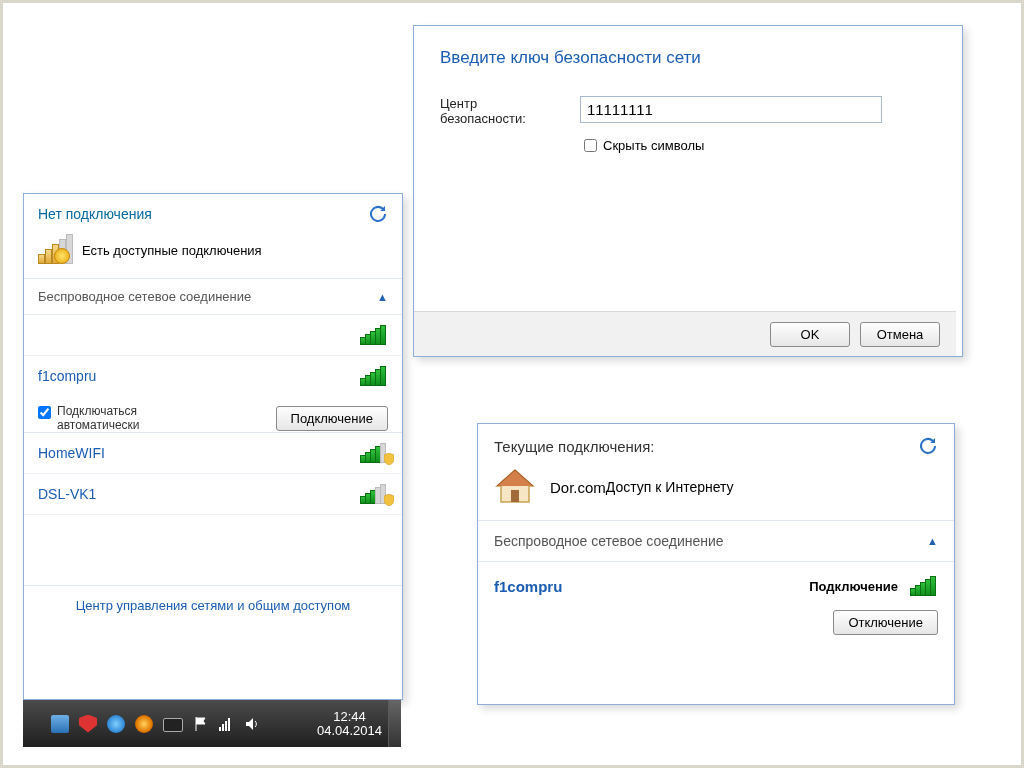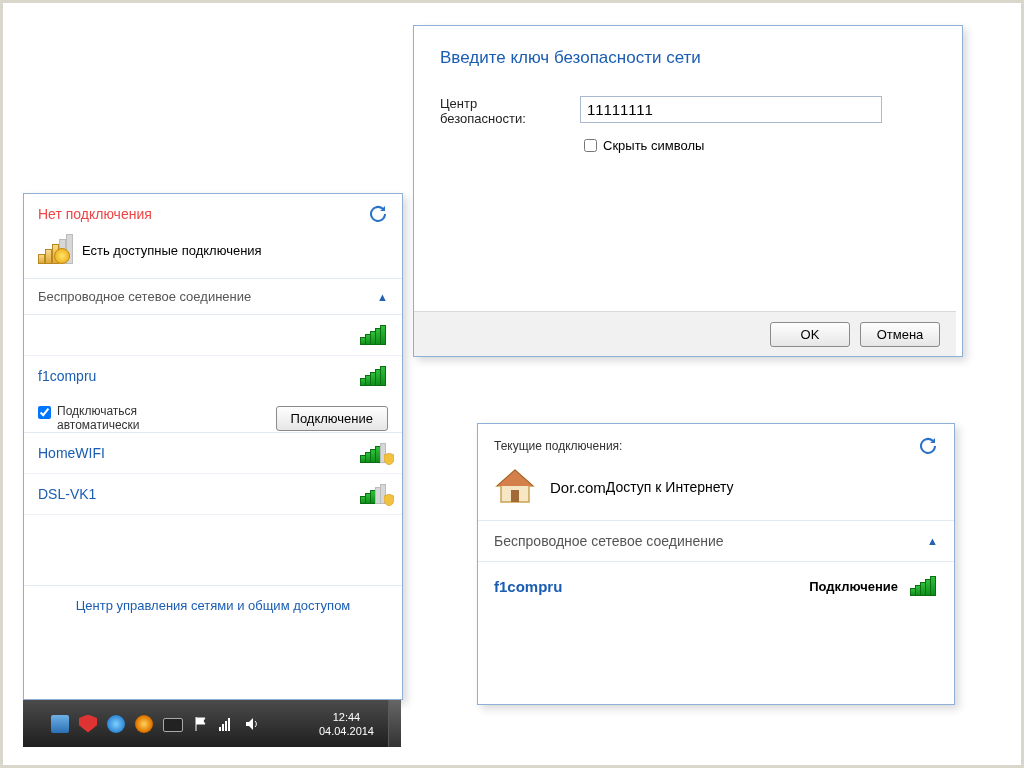--- a/index.html
+++ b/index.html
@@ -5,21 +5,21 @@
   html,body{margin:0;padding:0;width:1024px;height:768px;font-family:"Segoe UI",Tahoma,sans-serif;font-size:13px;background:#fff;color:#000;}
   .stage{position:relative;width:1024px;height:768px;background:#fff;border:3px solid #d9d6cc;box-sizing:border-box;}
 
   
   .popup{position:absolute;background:#fff;border:1px solid #8eb0d8;box-shadow:4px 4px 8px rgba(0,0,0,0.15);}
   .popup-inner{position:relative;}
 
   
   #net-popup{left:20px;top:190px;width:378px;height:505px;}
   .np-header{display:flex;align-items:center;justify-content:space-between;padding:10px 14px 6px 14px;}
-  .np-title{font-size:14px;color:#ef4444;}
+  .np-title{font-size:14px;color:#0369a1;}
   .refresh-ico{width:20px;height:20px;position:relative;}
   .refresh-ico svg{width:20px;height:20px;}
   .np-status{display:flex;align-items:center;padding:6px 14px 14px 14px;border-bottom:1px solid #e3e9f2;}
   .sig-big{width:34px;height:28px;margin-right:10px;position:relative;}
   .sig-big span{position:absolute;bottom:0;width:5px;background:linear-gradient(#f7d98a,#e0a83a);border:1px solid #b88920;}
   .sig-big .w{background:#d7d7d7;border:1px solid #bcbcbc;}
   .sig-big .b1{left:0;height:8px;} .sig-big .b2{left:7px;height:13px;} .sig-big .b3{left:14px;height:18px;}
   .sig-big .b4{left:21px;height:23px;} .sig-big .b5{left:28px;height:28px;}
   .sig-big .badge{position:absolute;left:16px;top:12px;width:14px;height:14px;background:radial-gradient(#ffe567,#e8a20e);border:1px solid #c88800;border-radius:50%;}
   .np-section{display:flex;justify-content:space-between;align-items:center;padding:10px 14px;font-size:13px;color:#555;border-bottom:1px solid #e3e9f2;}
@@ -47,21 +47,21 @@
   .tray-icons{display:flex;align-items:center;margin-left:28px;gap:10px;}
   .tray-ico{width:18px;height:18px;position:relative;}
   .ti-disk{background:linear-gradient(#6fb0e6,#2a70b5);border-radius:2px;}
   .ti-redshield{background:#d33;clip-path:polygon(50% 0,100% 20%,100% 60%,50% 100%,0 60%,0 20%);}
   .ti-blue{background:radial-gradient(#7fd0ff,#0b65c2);border-radius:50%;}
   .ti-orb{background:radial-gradient(#ffd25f,#e37a00 60%,#7a2e00);border-radius:50%;}
   .ti-plug{width:18px;height:12px;background:#222;border:1px solid #aaa;border-radius:2px;margin-top:3px;}
   .ti-flag{width:16px;height:16px;}
   .ti-net{width:16px;height:14px;}
   .ti-vol{width:14px;height:14px;}
-  .clock{margin-left:auto;margin-right:14px;text-align:center;font-size:11px;line-height:14px;}
+  .clock{margin-left:auto;margin-right:6px;text-align:center;font-size:13px;line-height:14px;}
   .show-desktop{width:12px;height:47px;border-left:1px solid #5a5a5a;background:linear-gradient(#666,#333);}
 
   
   #dlg{left:410px;top:22px;width:548px;height:330px;}
   .titlebar{height:30px;background:linear-gradient(#f5f9fe,#dfeaf7);display:flex;align-items:center;justify-content:space-between;border-bottom:1px solid #b9cde6;}
   .titlebar-left{display:flex;align-items:center;padding-left:8px;}
   .title-ico{width:18px;height:18px;margin-right:8px;}
   .title-text{font-size:13px;color:#2b2b2b;}
   .close-btn{width:44px;height:22px;margin-right:4px;margin-top:-4px;border:1px solid #7f1919;border-radius:0 0 4px 4px;background:linear-gradient(#e98080,#c53a3a);display:flex;align-items:center;justify-content:center;}
   .close-btn svg{width:12px;height:12px;}
@@ -71,21 +71,21 @@
   .field-label{width:140px;font-size:13px;color:#222;}
   .field-input{border:1px solid #a9b9cf;padding:4px 6px;width:288px;font-size:15px;font-family:inherit;letter-spacing:1px;}
   .cb-row{margin-left:140px;display:flex;align-items:center;margin-top:4px;}
   .cb-row input{margin-right:6px;}
   .dlg-btnbar{position:absolute;left:0;right:6px;bottom:0;height:44px;background:#f1f1f1;border-top:1px solid #d9d9d9;display:flex;justify-content:flex-end;align-items:center;padding-right:16px;gap:10px;}
   .dlg-btn{min-width:80px;}
 
   
   #cur-popup{left:474px;top:420px;width:476px;height:280px;}
   .cp-header{display:flex;justify-content:space-between;align-items:center;padding:12px 16px 6px;}
-  .cp-title{font-size:12px;color:#333;}
+  .cp-title{font-size:15px;color:#333;}
   .cp-net{display:flex;align-items:center;padding:6px 16px 14px;border-bottom:1px solid #e3e9f2;}
   .house-ico{width:42px;height:38px;margin-right:14px;position:relative;}
   .cp-net-lines{display:flex;flex-direction:row;}
   .cp-section{display:flex;justify-content:space-between;align-items:center;padding:12px 16px;color:#555;font-size:14px;border-bottom:1px solid #e3e9f2;}
   .cp-row{display:flex;justify-content:space-between;align-items:center;padding:14px 16px 6px;}
   .cp-name{color:#1a5db3;font-weight:bold;font-size:15px;}
   .cp-status{font-weight:bold;margin-right:12px;}
   .cp-row .sig-small{margin-left:0;}
   .cp-btn-row{display:flex;justify-content:flex-end;padding:8px 16px 0;}
 
@@ -289,15 +289,18 @@
         <span class="cp-status">Подключение</span>
         <div class="sig-small">
             <span class="b1"></span>
             <span class="b2"></span>
             <span class="b3"></span>
             <span class="b4"></span>
             <span class="b5"></span>
           </div>
       </span>
     </div>
+    <div class="cp-btn-row">
+      <button class="w7-btn"><span>Отключение</span></button>
+    </div>
   </div>
 
 </div>
 
 </body></html>

